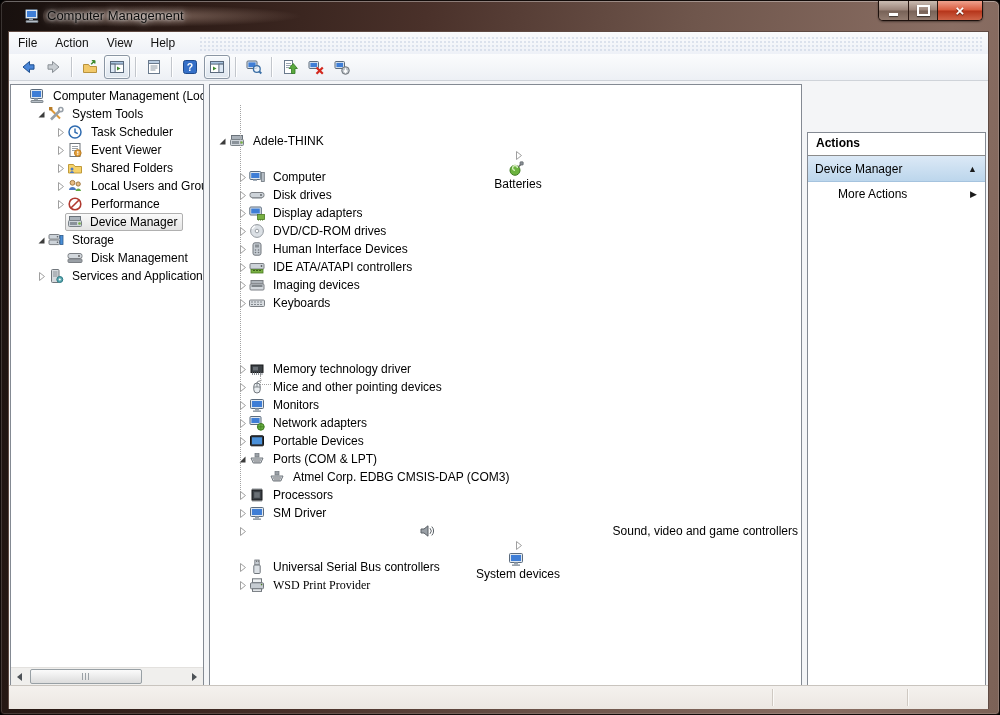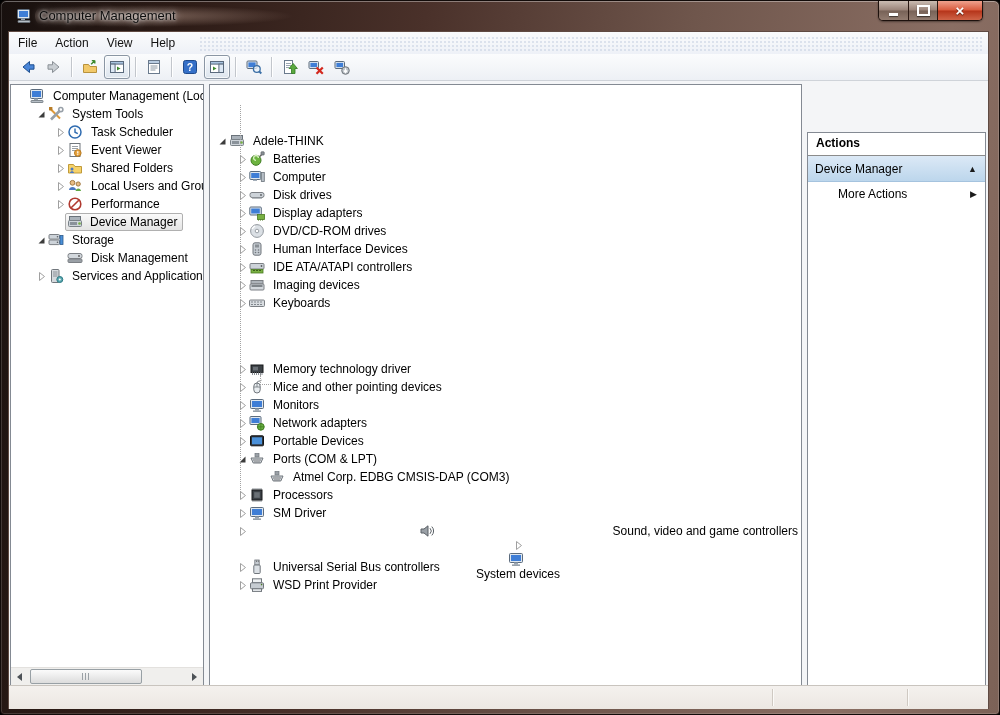--- a/index.html
+++ b/index.html
@@ -3,21 +3,21 @@
 <meta charset="utf-8">
 <style>
   html,body{margin:0;padding:0;}
   body{width:1000px;height:715px;position:relative;font-family:"Liberation Sans",sans-serif;font-size:12px;background:#000;overflow:hidden;}
   
   #frame{position:absolute;inset:0;border-radius:6px 6px 4px 4px;
     background:linear-gradient(100deg,#17100e 0%,#2c1b16 16%,#4a312a 38%,#6f564c 62%,#8a6e63 85%,#7c6257 100%);
     box-shadow:inset 0 0 0 1px rgba(255,255,255,.15), inset 0 1px 0 rgba(255,255,255,.25);
     border:1px solid #120b09;box-sizing:border-box;}
   
-  #titlebar{position:absolute;left:4px;top:0;right:0;height:30px;}
+  #titlebar{position:absolute;left:12px;top:0;right:0;height:30px;}
   #titlebar::before{content:"";position:absolute;left:30px;top:4px;width:260px;height:22px;border-radius:12px;
     background:radial-gradient(ellipse at 40% 50%, rgba(190,160,145,.55), rgba(190,160,145,0) 70%);}
   #win-icon{position:absolute;left:11px;top:7px;width:16px;height:16px;}
   #win-title{position:absolute;left:34px;top:0;line-height:29px;font-size:13px;color:#0d0d0d;
     text-shadow:0 0 8px rgba(255,255,255,.95),0 0 3px rgba(255,255,255,.9);}
   #win-buttons{position:absolute;right:16px;top:0;display:flex;height:19px;border:1px solid #1d110d;border-top:none;
     border-radius:0 0 5px 5px;overflow:hidden;box-shadow:0 1px 2px rgba(0,0,0,.4);}
   .wbtn{height:19px;display:flex;align-items:center;justify-content:center;border-left:1px solid #2a1812;box-sizing:border-box;}
   .wbtn:first-child{border-left:none;}
   .wbtn.gray{width:29px;background:linear-gradient(180deg,#cbbcb2,#9a8378 48%,#776257 52%,#927c70);}
@@ -561,21 +561,21 @@
               <span class="texp">
                 <svg class="i10">
                   <use href="#exp-e"></use>
                 </svg>
               </span>
               <svg class="i16 ticon">
                 <use href="#computer-icon"></use>
               </svg>
               <span class="tlabel">Adele-THINK</span>
             </div>
-            <div class="trow" style="padding-left: 25px;">
+            <div class="trow" style="padding-left: 25px; flex-direction: column;">
               <span class="texp">
                 <svg class="i10">
                   <use href="#exp-c"></use>
                 </svg>
               </span>
               <svg class="i16 ticon">
                 <use href="#battery-icon"></use>
               </svg>
               <span class="tlabel">Batteries</span>
             </div>
@@ -788,21 +788,21 @@
               <span class="texp">
                 <svg class="i10">
                   <use href="#exp-c"></use>
                 </svg>
               </span>
               <svg class="i16 ticon">
                 <use href="#usb-icon"></use>
               </svg>
               <span class="tlabel">Universal Serial Bus controllers</span>
             </div>
-            <div class="trow" style="padding-left: 25px;">
+            <div class="trow" style="padding-left: 25px; font-family: Liberation Serif, serif;">
               <span class="texp">
                 <svg class="i10">
                   <use href="#exp-c"></use>
                 </svg>
               </span>
               <svg class="i16 ticon">
                 <use href="#printer-icon"></use>
               </svg>
               <span class="tlabel">WSD Print Provider</span>
             </div>

